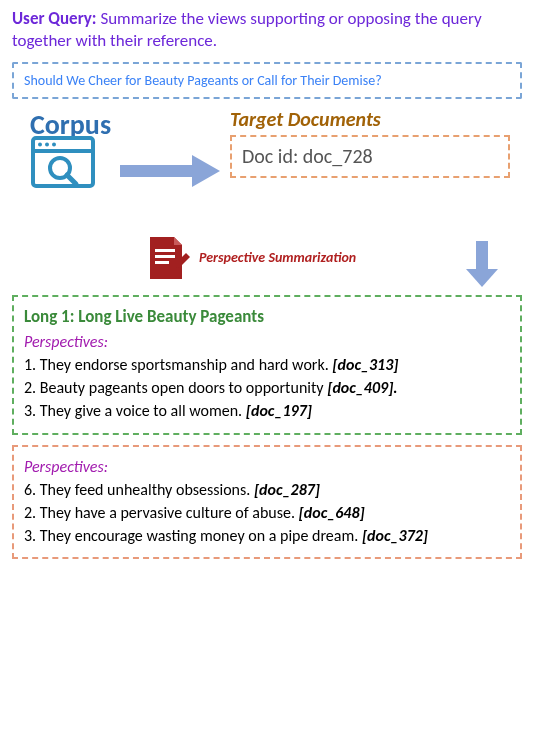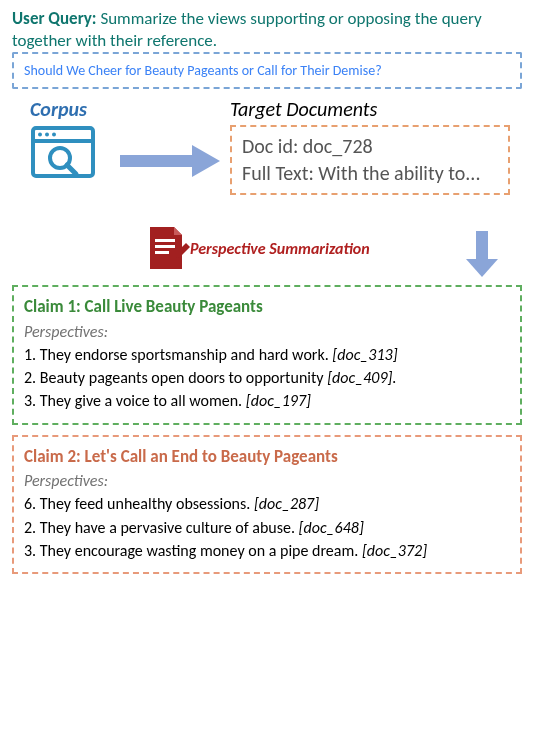--- a/index.html
+++ b/index.html
@@ -5,24 +5,24 @@
   * { box-sizing: border-box; margin: 0; padding: 0; }
   body {
     font-family: Calibri, 'Segoe UI', Arial, sans-serif;
     width: 534px;
     height: 742px;
     background: #fff;
     padding: 8px 12px;
     position: relative;
   }
   .user-query-block {
-    color: #0f766e;
+    color: #6d28d9;
     font-size: 17px;
     line-height: 1.3;
-    margin-bottom: 0;
+    margin-bottom: 10px;
   }
   .user-query-block .lbl { font-weight: 600; }
   .dashed-box {
     border: 2px dashed;
     border-radius: 2px;
     padding: 8px 10px;
   }
   .question-box {
     border-color: #7aa5d6;
     font-size: 14px;
@@ -32,29 +32,28 @@
   .pipeline-row {
     position: relative;
     height: 130px;
     margin-bottom: 4px;
   }
   .corpus-label {
     position: absolute;
     left: 18px; top: 2px;
     color: #2f6fb0;
     font-weight: 700;
-    font-style: italic;
-    font-size: 20px;
+    font-size: 28px;
     text-align: right;
   }
   .targets-label {
     position: absolute;
     left: 218px; top: 2px;
-    color: #000000;
-    font-weight: 400;
+    color: #a16207;
+    font-weight: 700;
     font-style: italic;
     font-size: 20px;
   }
   .corpus-icon {
     position: absolute;
     left: 18px; top: 30px;
   }
   .arrow-right {
     position: absolute;
     left: 108px; top: 50px;
@@ -77,41 +76,41 @@
     font-size: 20px;
     line-height: 1.35;
   }
   .summ-row {
     position: relative;
     height: 54px;
     margin-bottom: 2px;
   }
   .doc-icon { position: absolute; left: 130px; top: -6px; }
   .summ-label {
-    position: absolute; left: 178px; top: 10px;
+    position: absolute; left: 187px; top: 10px;
     color: #b02020;
     font-weight: 700;
     font-style: italic;
-    font-size: 16px;
+    font-size: 14px;
   }
   .arrow-down { position: absolute; right: 24px; top: 2px; }
   .claim-box {
     padding: 8px 10px 10px 10px;
     margin-bottom: 10px;
     font-size: 16px;
     line-height: 1.45;
   }
   .claim1-box { border: 2.5px dashed #5fae5f; }
   .claim2-box { border: 2.5px dashed #e89a7a; }
   .claim-title { font-weight: 700; font-size: 17px; }
   .claim1-box .claim-title { color: #3a8a3a; }
   .claim2-box .claim-title { color: #c96a4a; }
-  .persp-label { font-style: italic; color: #737373; }
+  .persp-label { font-style: italic; color: #a21caf; }
   .persp-item { text-align: justify; }
-  .docref { font-style: italic; font-weight: 400; }
+  .docref { font-style: italic; font-weight: 700; }
 </style>
 </head>
 <body>
 
 <div class="user-query-block">
   <span class="lbl">User Query:</span>
   <span>Summarize the views supporting or opposing the query together with their reference.</span>
 </div>
 
 <div class="dashed-box question-box">
@@ -133,21 +132,20 @@
   </svg>
 
   <svg class="arrow-right" width="100" height="32" viewBox="0 0 100 32">
     <rect x="0" y="10" width="74" height="12" fill="#8aa5d8"></rect>
     <polygon points="72,0 100,16 72,32" fill="#8aa5d8"></polygon>
   </svg>
 
 
   <div class="targets-box">
     <div>Doc id: doc_728</div>
-    <div>Full Text: With the ability to...</div>
   </div>
 </div>
 
 <div class="summ-row">
 
   <svg class="doc-icon" width="50" height="52" viewBox="0 0 50 52">
     <path d="M8 4 h24 l8 8 v34 h-32 z" fill="#a22020"></path>
     <path d="M32 4 v8 h8 z" fill="#c85a5a"></path>
     <rect x="13" y="16" width="20" height="3" fill="#fff"></rect>
     <rect x="13" y="22" width="20" height="3" fill="#fff"></rect>
@@ -156,38 +154,37 @@
   </svg>
   <div class="summ-label">Perspective Summarization</div>
 
   <svg class="arrow-down" width="32" height="46" viewBox="0 0 32 46">
     <rect x="10" y="0" width="12" height="30" fill="#8aa5d8"></rect>
     <polygon points="0,28 32,28 16,46" fill="#8aa5d8"></polygon>
   </svg>
 </div>
 
 <div class="claim-box claim1-box">
-  <div class="claim-title">Claim 1: Call Live Beauty Pageants</div>
+  <div class="claim-title">Long 1: Long Live Beauty Pageants</div>
   <div class="persp-label">Perspectives:</div>
   <div class="persp-item">
     <span>1. They endorse sportsmanship and hard work.</span>
     <span class="docref">[doc_313]</span>
   </div>
   <div class="persp-item">
     <span>2. Beauty pageants open doors to opportunity</span>
     <span class="docref">[doc_409].</span>
   </div>
   <div class="persp-item">
     <span>3. They give a voice to all women.</span>
     <span class="docref">[doc_197]</span>
   </div>
 </div>
 
 <div class="claim-box claim2-box">
-  <div class="claim-title">Claim 2: Let's Call an End to Beauty Pageants</div>
   <div class="persp-label">Perspectives:</div>
   <div class="persp-item">
     <span>6. They feed unhealthy obsessions.</span>
     <span class="docref">[doc_287]</span>
   </div>
   <div class="persp-item">
     <span>2. They have a pervasive culture of abuse.</span>
     <span class="docref">[doc_648]</span>
   </div>
   <div class="persp-item">

